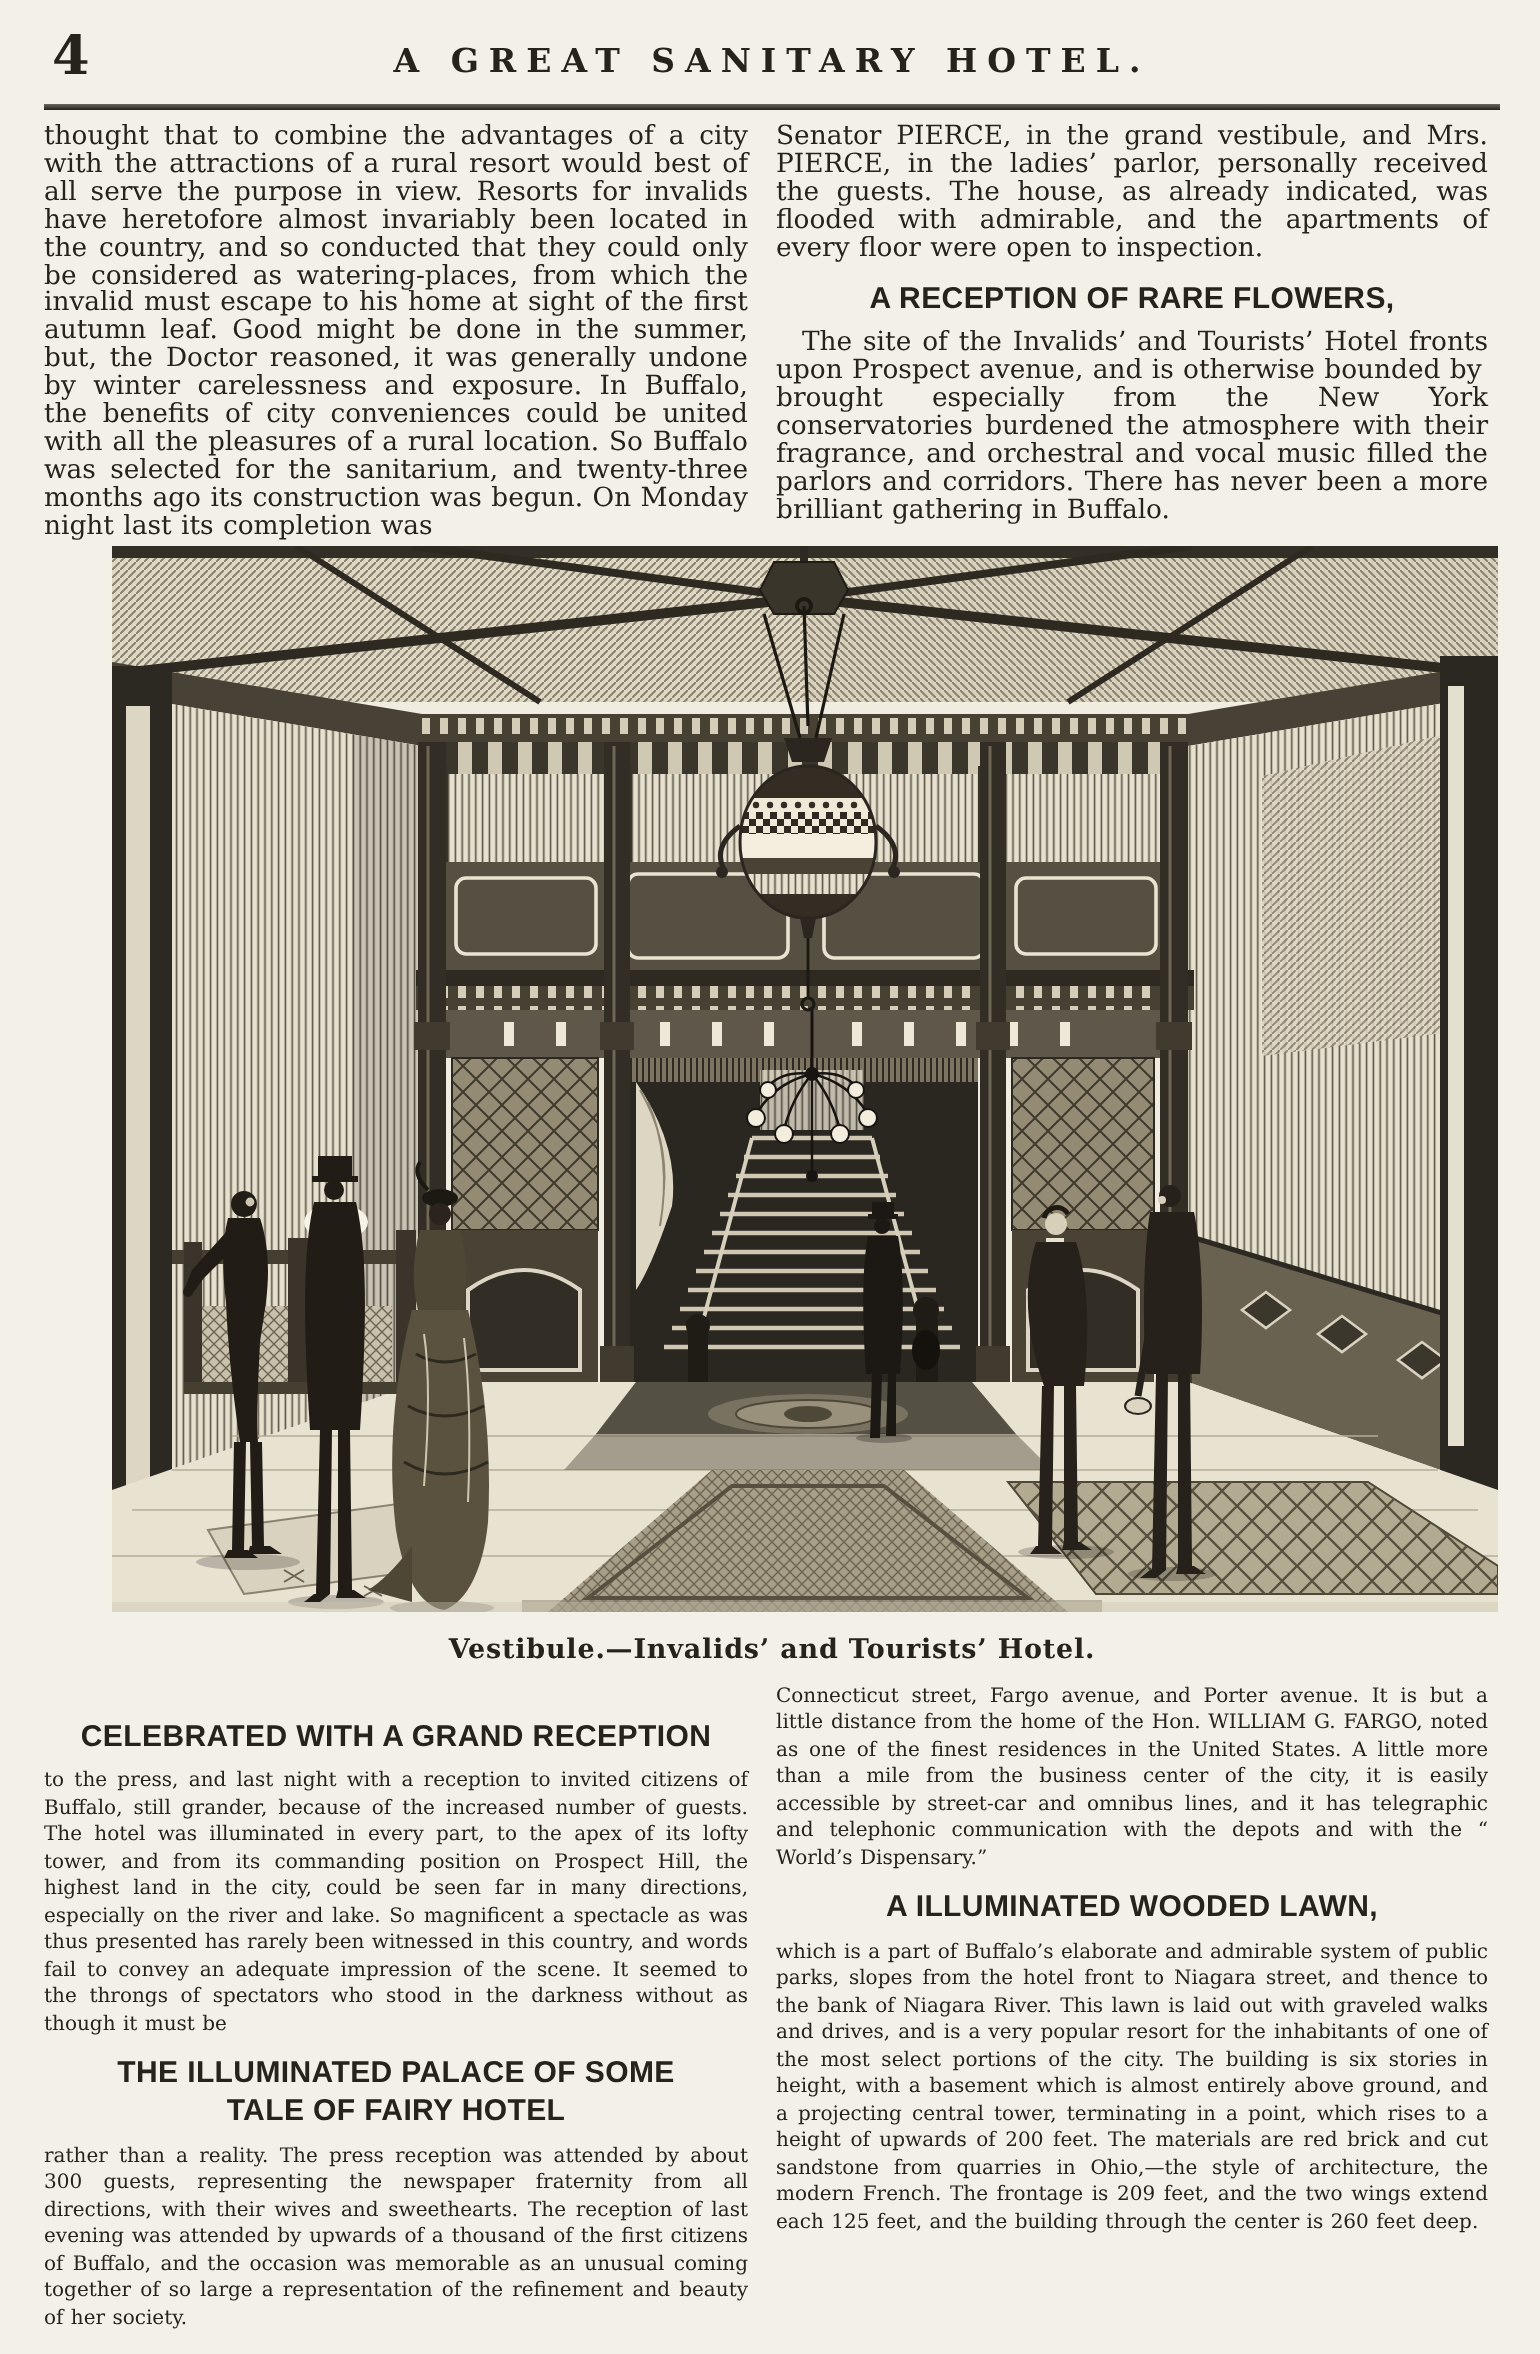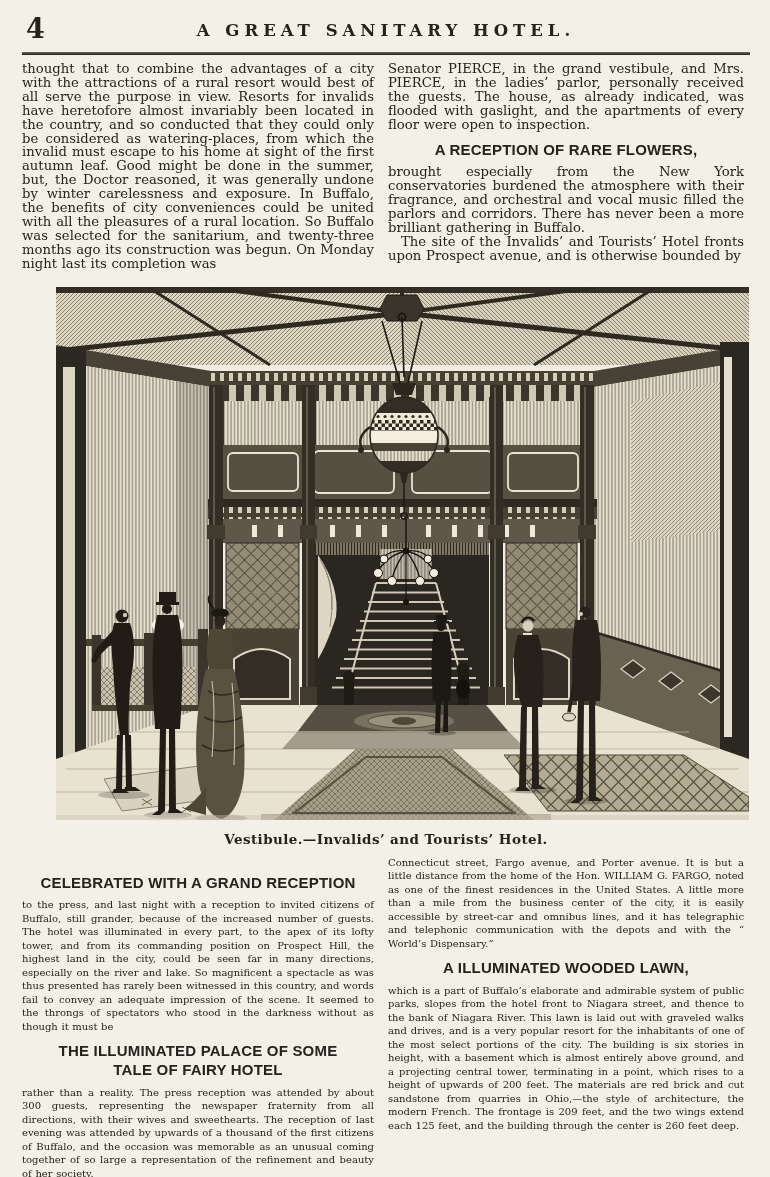--- a/index.html
+++ b/index.html
@@ -20,21 +20,21 @@
   .col{width:352px;}
   .col.right{width:356px;}
   .vsep{width:1px;background:#4b473e;margin:0 7px 0 6px;flex:0 0 1px;}
   .bt{font-size:13.2px;line-height:13.9px;text-align:justify;margin:0;word-spacing:0.5px;}
   .bt+.bt{margin-top:0;}
   .indent{text-indent:13px;}
   .head{font-family:"Liberation Sans", sans-serif;font-weight:bold;font-size:15px;
     letter-spacing:0.2px;text-align:center;margin:9px 0 6px 0;line-height:1.25;}
   .head.first{margin-top:18px;}
   
-  .figwrap{margin-top:16px;}
+  .figwrap{margin-top:2px;}
   .figure{margin-left:34px;width:693px;height:533px;}
   .caption{text-align:center;font-size:13.5px;font-weight:bold;letter-spacing:0.4px;margin-top:7px;}
   .cols.bottom{margin-top:9px;}
   .cols.bottom .bt{font-size:10px;line-height:13.5px;}
 </style>
 </head>
 <body>
 
 <div class="page">
 
@@ -43,24 +43,24 @@
     <div class="ptitle">A GREAT SANITARY HOTEL.</div>
   </div>
   <div class="rule"></div>
 
   <div class="cols top">
     <div class="col left">
       <p class="bt">thought that to combine the advantages of a city with the attractions of a rural resort would best of all serve the purpose in view.  Resorts for invalids have heretofore almost invariably been located in the country, and so conducted that they could only be considered as watering-places, from which the invalid must escape to his home at sight of the first autumn leaf.  Good might be done in the summer, but, the Doctor reasoned, it was generally undone by winter carelessness and exposure.  In Buffalo, the benefits of city conveniences could be united with all the pleasures of a rural location.  So Buffalo was selected for the sanitarium, and twenty-three months ago its construction was begun.  On Monday night last its completion was</p>
     </div>
     <div class="vsep"></div>
     <div class="col right">
-      <p class="bt">Senator PIERCE, in the grand vestibule, and Mrs. PIERCE, in the ladies’ parlor, personally received the guests.  The house, as already indicated, was flooded with gaslight, and the apartments of every floor were open to inspection.</p>
+      <p class="bt">Senator PIERCE, in the grand vestibule, and Mrs. PIERCE, in the ladies’ parlor, personally received the guests.  The house, as already indicated, was flooded with admirable, and the apartments of every floor were open to inspection.</p>
       <div class="head">A RECEPTION OF RARE FLOWERS,</div>
+      <p class="bt indent">The site of the Invalids’ and Tourists’ Hotel fronts upon Prospect avenue, and is otherwise bounded by</p>
       <p class="bt">brought especially from the New York conservatories burdened the atmosphere with their fragrance, and orchestral and vocal music filled the parlors and corridors.  There has never been a more brilliant gathering in Buffalo.</p>
-      <p class="bt indent">The site of the Invalids’ and Tourists’ Hotel fronts upon Prospect avenue, and is otherwise bounded by</p>
     </div>
   </div>
 
   <div class="figwrap">
     <svg class="figure" viewBox="0 0 693 533" xmlns="http://www.w3.org/2000/svg">
       <defs>
         <pattern id="pd1r" width="4" height="4" patternUnits="userSpaceOnUse">
           <rect width="4" height="4" fill="#ded7c2"></rect>
             <path d="M0 4 L4 0" stroke="#8a8170" stroke-width="1"></path>
         </pattern>

